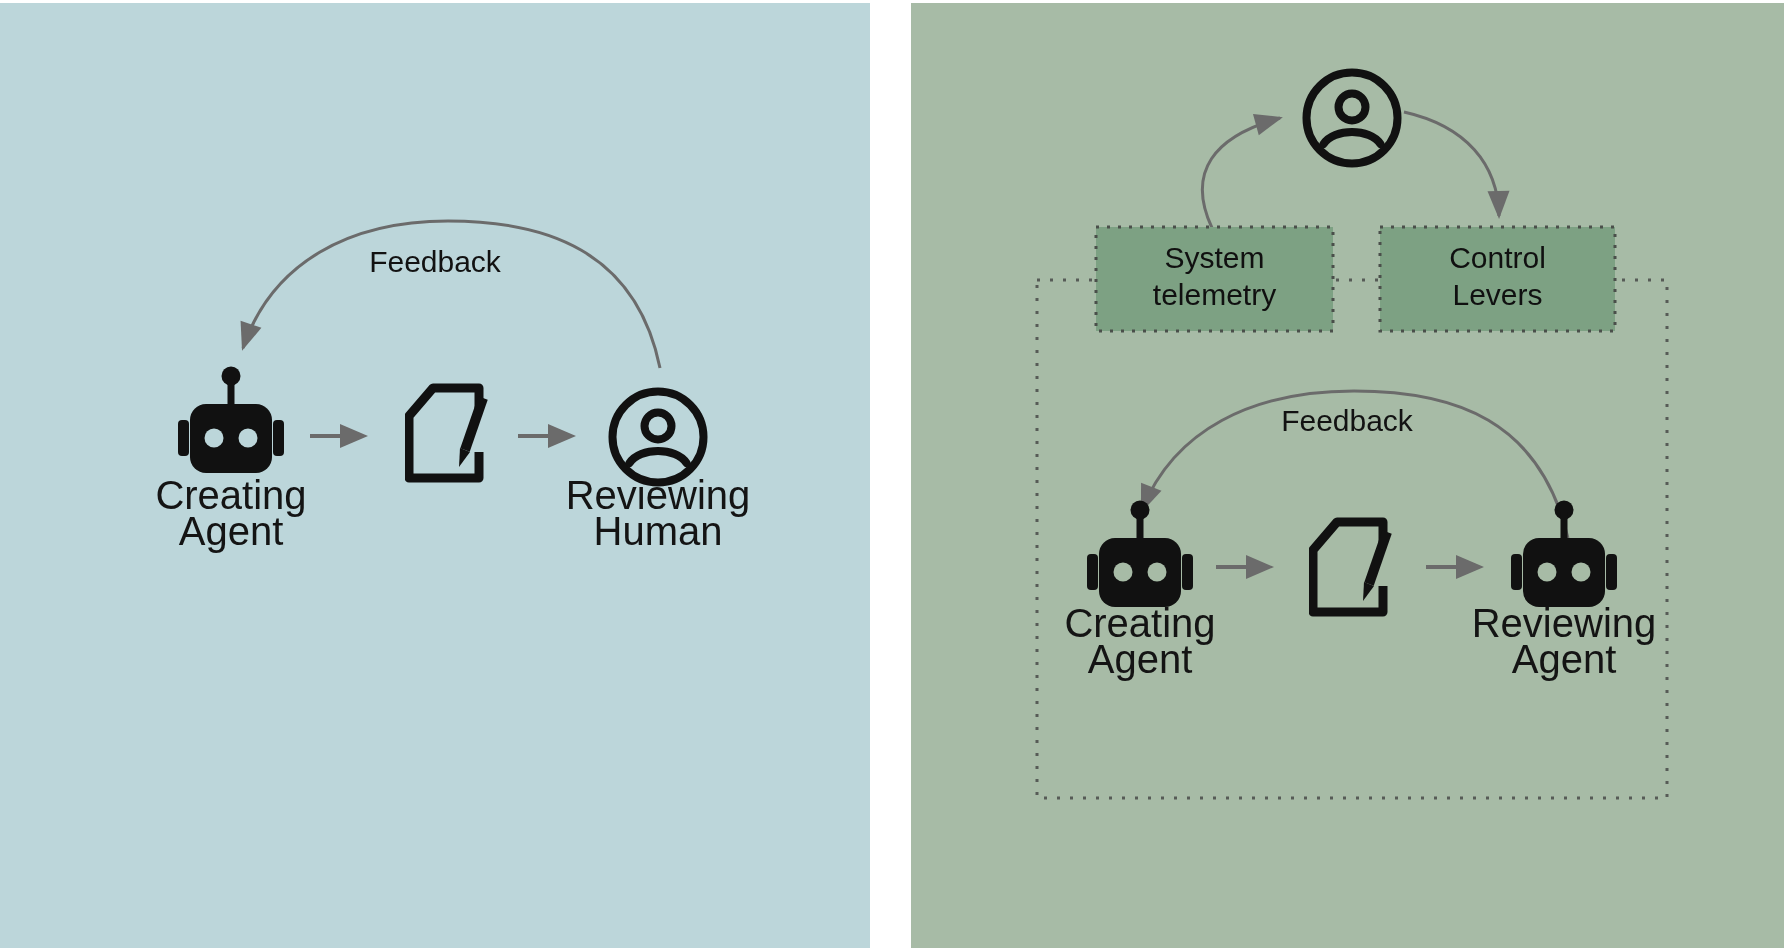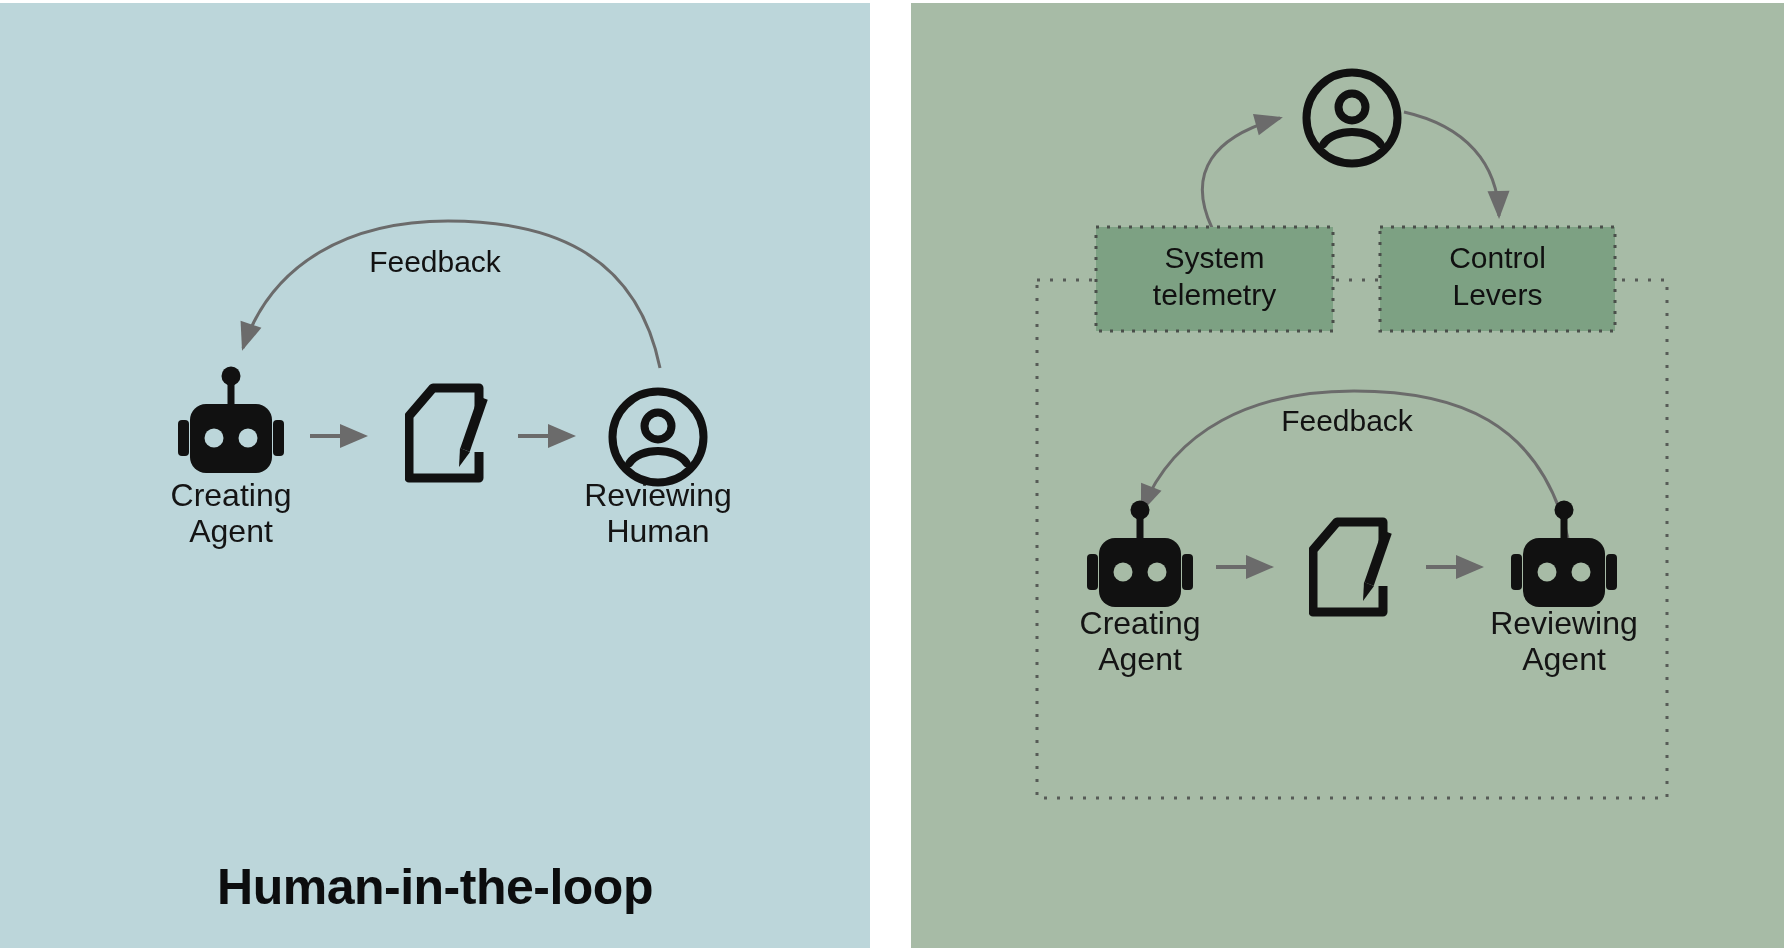--- a/index.html
+++ b/index.html
@@ -7,21 +7,21 @@
     position:relative;width:1792px;height:952px;background:var(--page_bg,#fff);
     font-family:"Liberation Sans","DejaVu Sans",sans-serif;color:var(--ink,#111);
     overflow:hidden;
   }
   .panel{position:absolute;top:3px;height:945px;}
   .panel.left{left:0;width:870px;background:var(--left_bg);--panel-bg:var(--left_bg);}
   .panel.right{left:911px;width:873px;background:var(--right_bg);--panel-bg:var(--right_bg);}
   .overlay{position:absolute;left:0;top:0;width:100%;height:100%;}
   .icon{position:absolute;}
   .lbl{position:absolute;text-align:center;color:#141414;}
-  .node-lbl{width:260px;font-size:32px;line-height:36px;}
+  .node-lbl{width:260px;font-size:40px;line-height:36px;}
   .pre{white-space:pre-line;}
   .feedback-lbl{width:260px;font-size:30px;line-height:36px;color:#121212;}
   .box-lbl{display:flex;align-items:center;justify-content:center;
     font-size:30px;line-height:37px;color:#101010;}
   .title{position:absolute;left:0;width:100%;text-align:center;
     font-size:50px;line-height:56px;font-weight:bold;letter-spacing:-0.5px;color:#0c0d0e;}
   .italic-lbl{position:absolute;left:0;width:100%;text-align:center;
     font-size:33px;line-height:40px;font-style:italic;color:#1a1a1a;}
   .defs-holder{position:absolute;width:0;height:0;overflow:hidden;}
 </style>
@@ -84,21 +84,20 @@
     <svg class="icon" style="left:608px;top:384px;" width="100" height="100">
         <use href="#sym-person"></use>
       </svg>
 
     <div class="lbl node-lbl pre" style="left:101px;top:474px;">Creating
 Agent</div>
 
     <div class="lbl node-lbl pre" style="left:528px;top:474px;">Reviewing
 Human</div>
 
-    <div class="title" style="top:856px;">Human-in-the-loop</div>
   </section>
 
   <section class="panel right">
 
     <svg class="overlay" width="873" height="945" viewBox="0 0 873 945">
       <defs>
         <marker id="ah-r" markerUnits="userSpaceOnUse" markerWidth="30" markerHeight="24" viewBox="0 0 30 24" refX="26" refY="12" orient="auto">
           <path d="M1,1 L29,12 L1,23 Z" fill="var(--arrow_gray,#6b6b6b)"></path>
         </marker>
       </defs>

